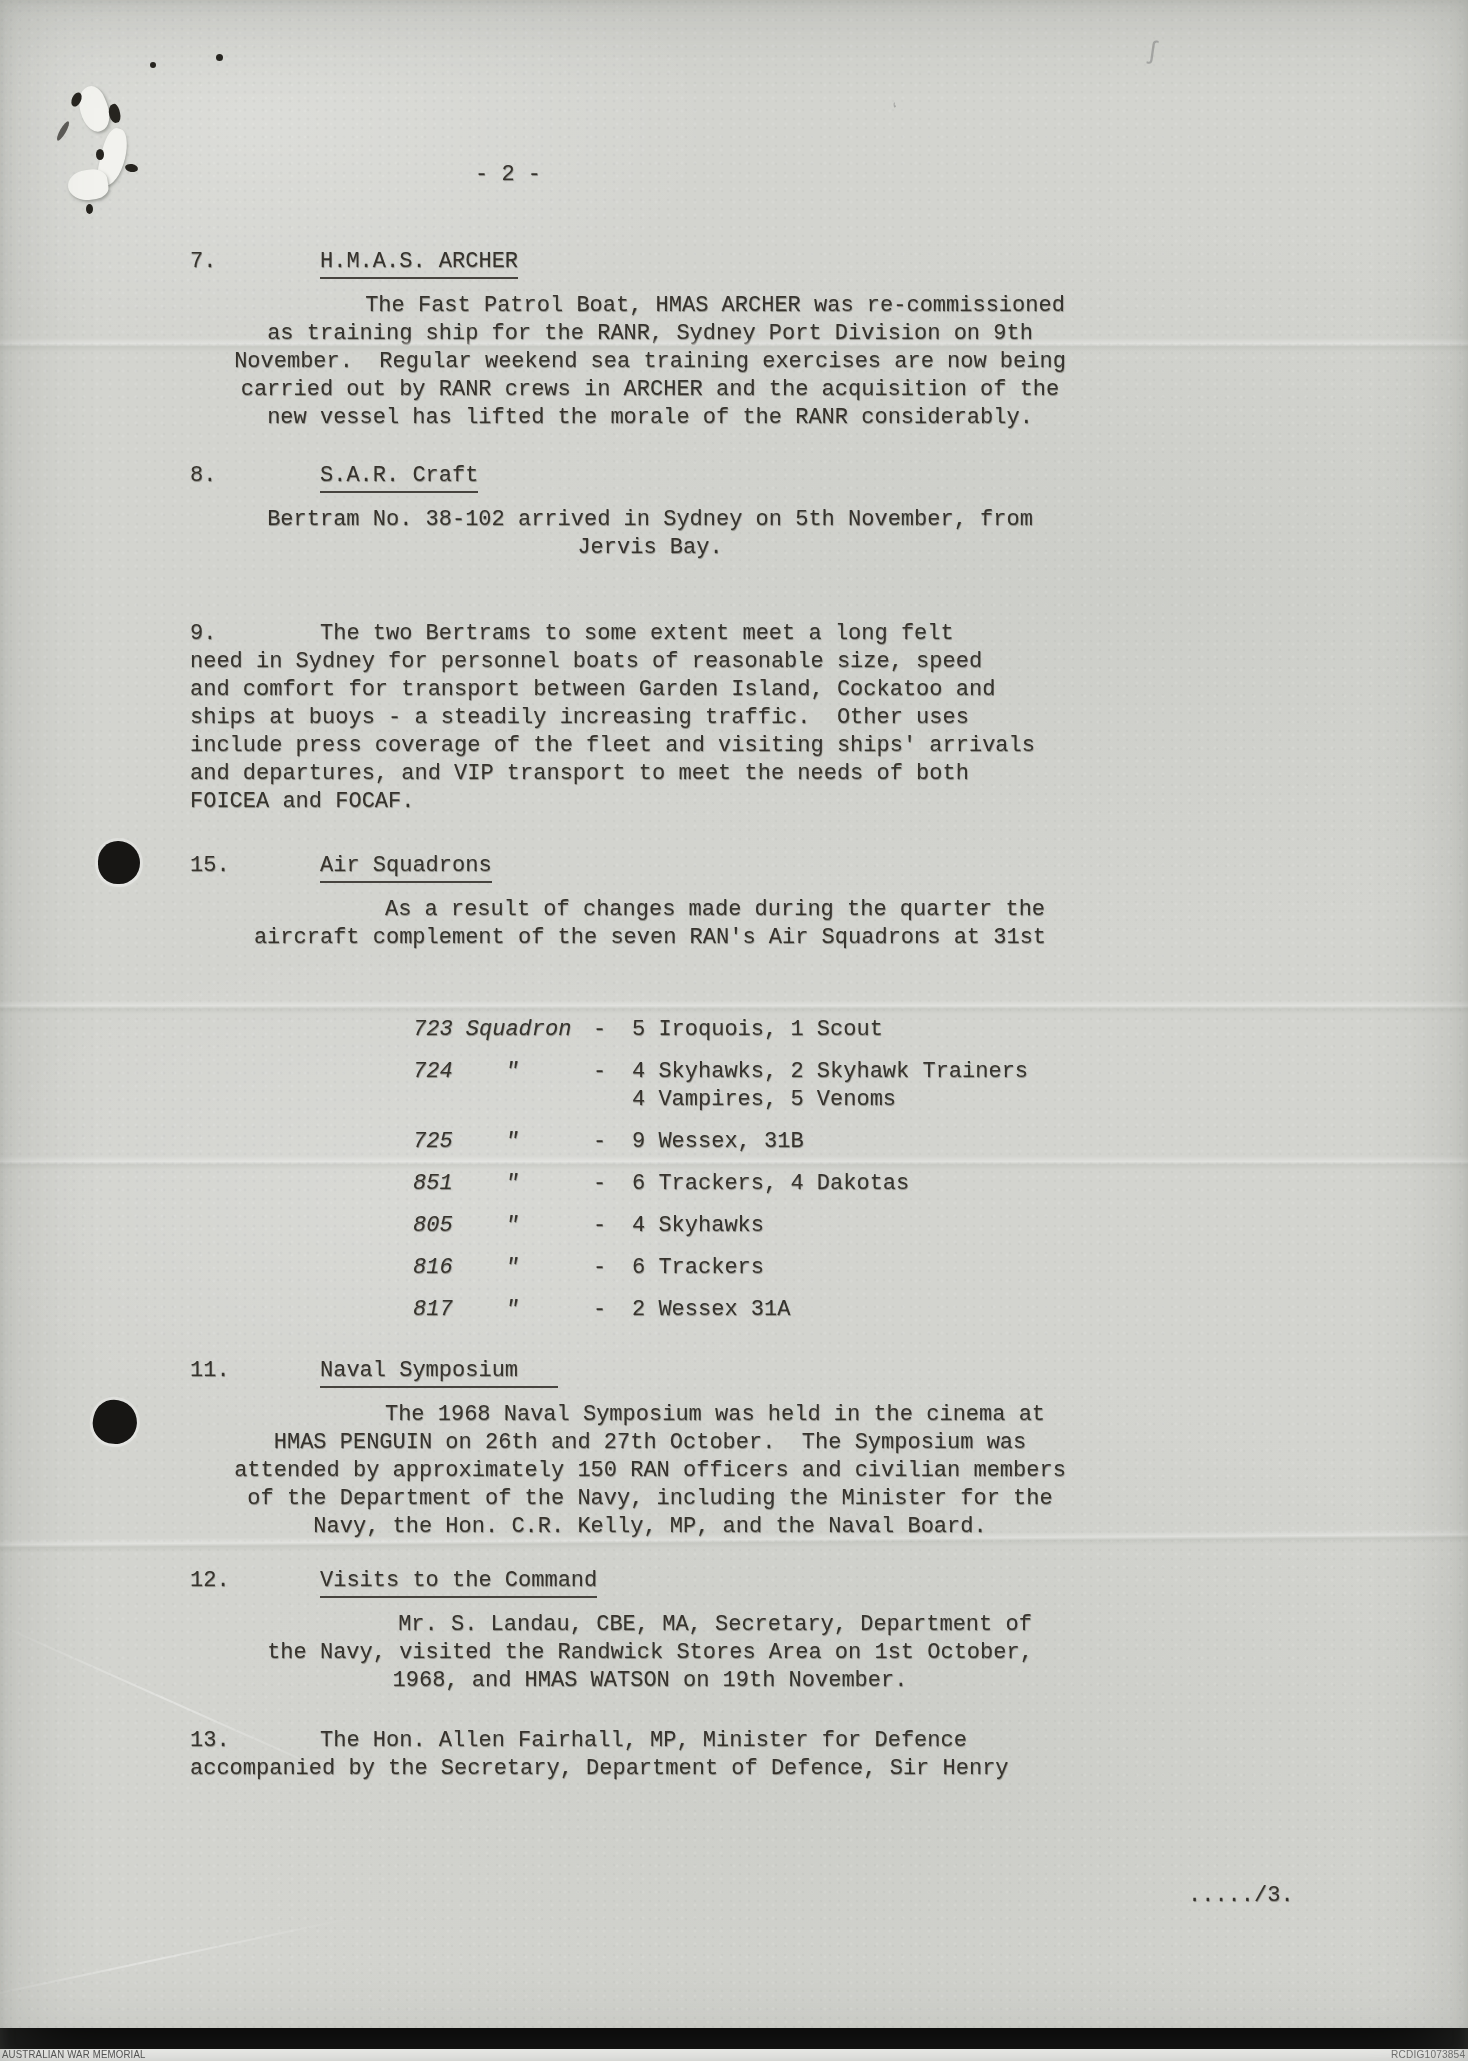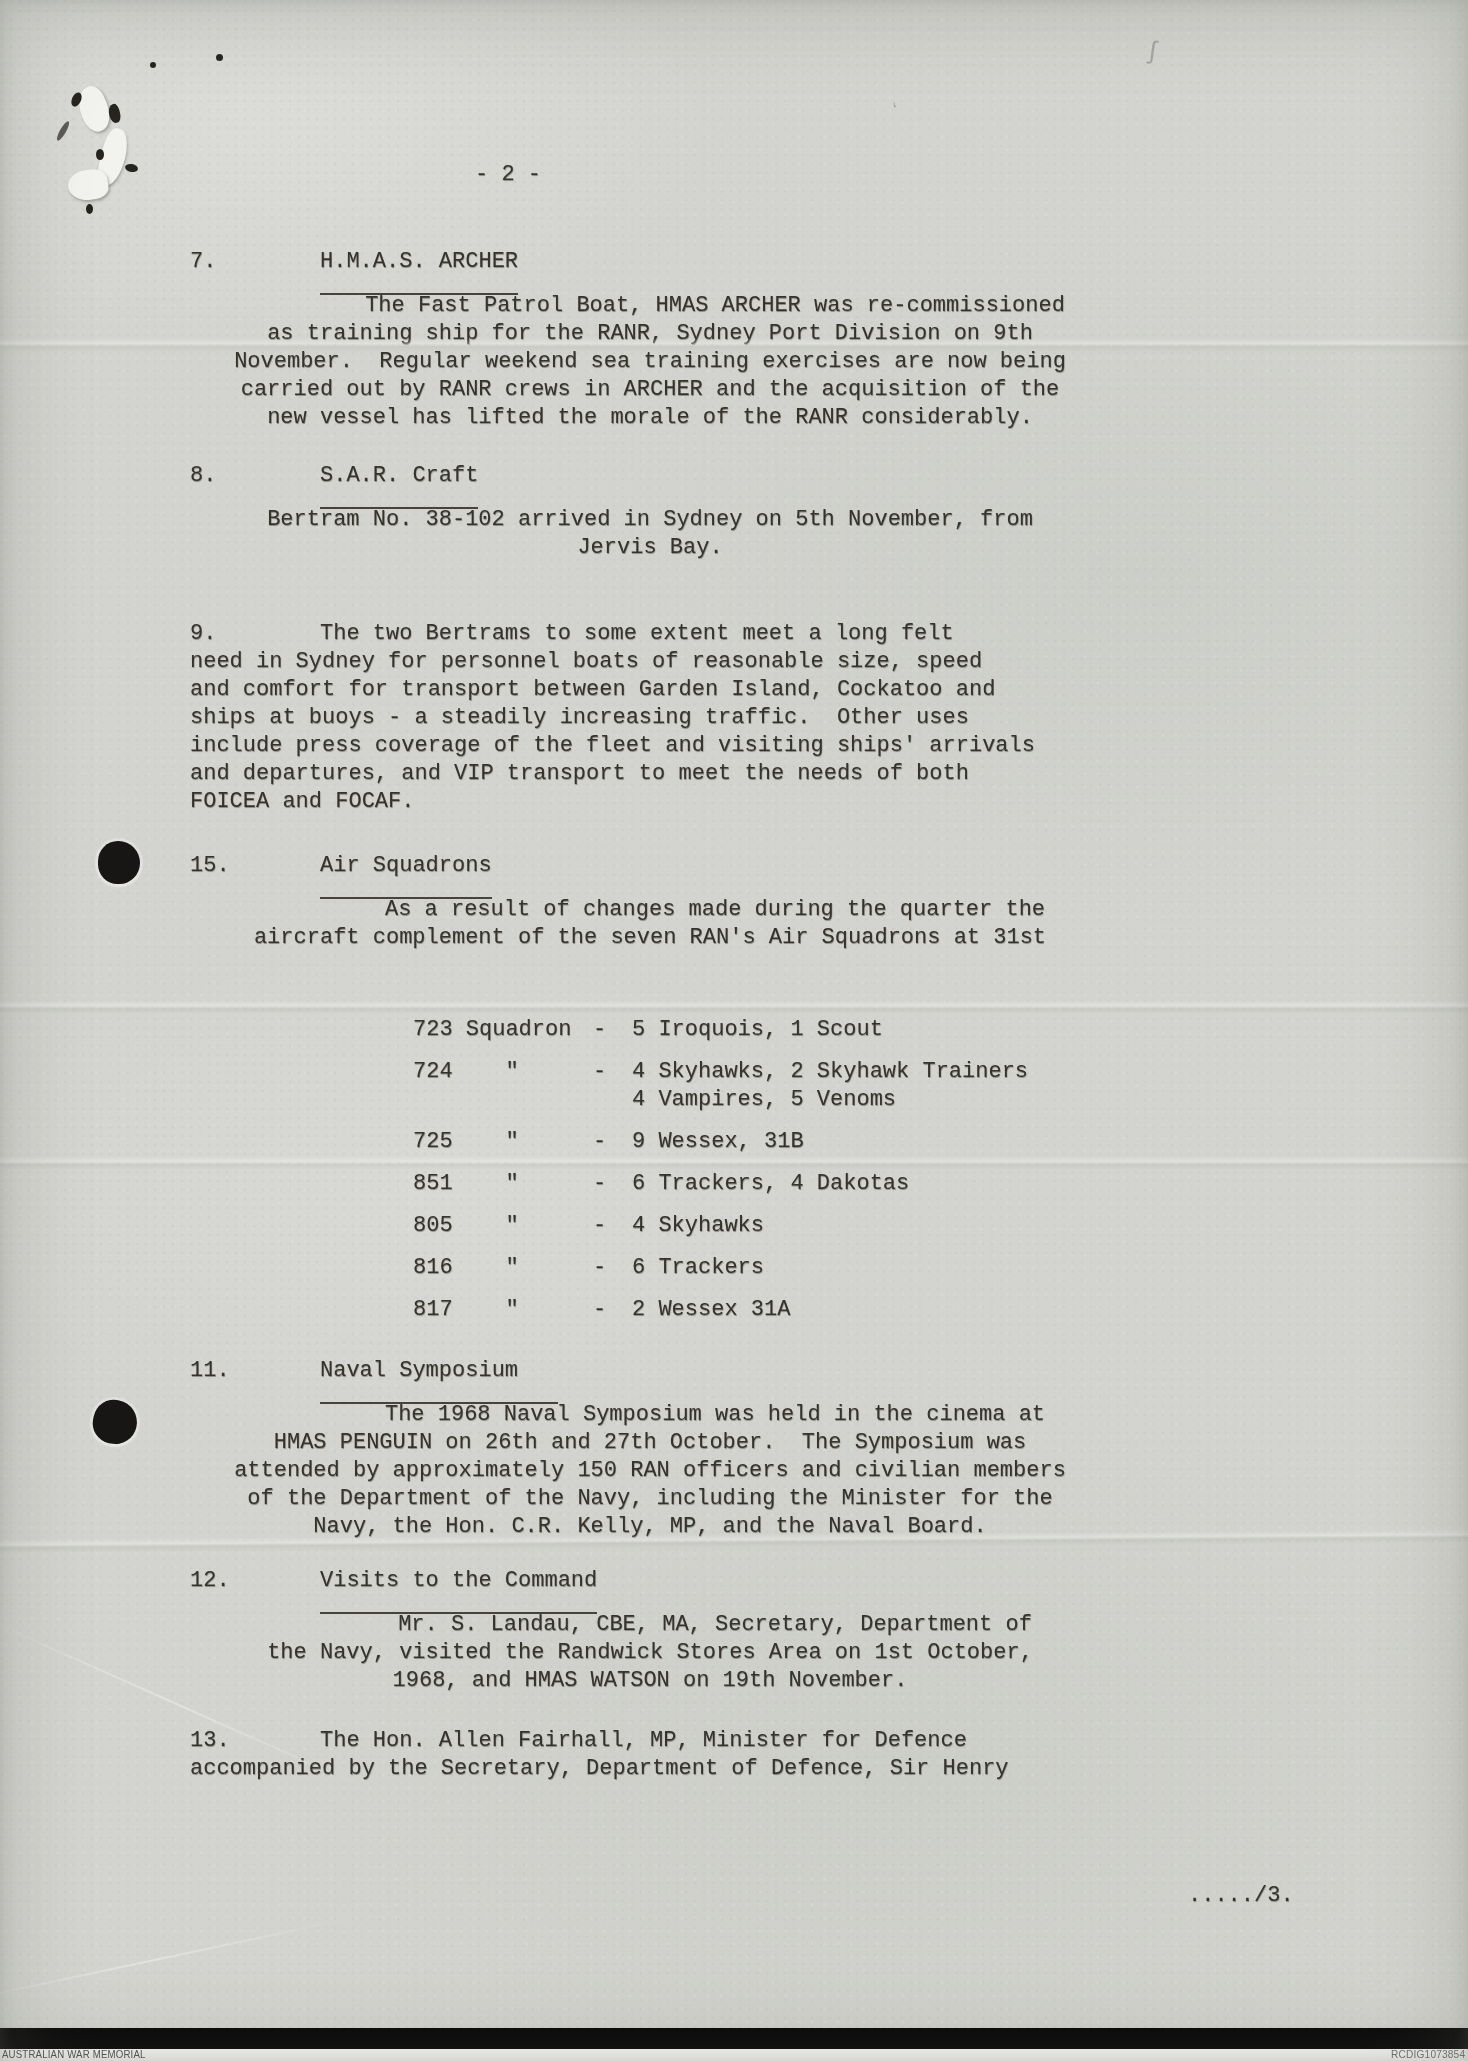--- a/index.html
+++ b/index.html
@@ -31,30 +31,30 @@
     box-shadow:inset 0 0 90px rgba(108,113,106,0.33), inset 0 0 16px rgba(118,123,116,0.22);
   }
   .typew{white-space:pre;text-shadow:0.5px 0.5px 0.7px rgba(52,48,42,0.45);}
   .page-no{position:absolute;left:475px;top:161px;}
   .cont{position:absolute;left:1188px;top:1882px;}
   .section{position:absolute;left:190px;width:920px;}
   .sec-no{position:absolute;left:0;top:0;}
   .sec-heading{
     position:absolute;left:130px;top:0;
     border-bottom:2px solid rgba(54,51,45,0.9);
-    padding-bottom:17px;
+    padding-bottom:1px;
   }
   .sec-heading.overshoot{padding-right:40px;}
   .sec-body.after-heading{padding-top:44px;text-align:center;}
   .line{height:28px;}
   .line.first{padding-left:130px;}
   
   .sq-table{position:absolute;left:413px;top:1016px;width:740px;}
   .sq-row{display:flex;align-items:flex-start;margin-bottom:14px;}
-  .sq-unit{width:180px;flex:0 0 180px;}
+  .sq-unit{width:180px;flex:0 0 180px;font-style:italic;}
   .sq-dash{width:39px;flex:0 0 39px;}
   .sq-aircraft{flex:1;}
   
   .punch-hole{position:absolute;background:var(--hole);
     border-radius:48% 52% 50% 47%;
     box-shadow:0 0 0 3px rgba(255,255,255,0.28), 0 2px 4px rgba(255,255,255,0.35);}
   .hole-1{left:98px;top:841px;width:42px;height:43px;}
   .hole-2{left:93px;top:1400px;width:44px;height:44px;transform:rotate(12deg);}
   
   .blob{position:absolute;background:#f2f2ee;box-shadow:1px 2px 3px rgba(100,104,98,0.5);}

